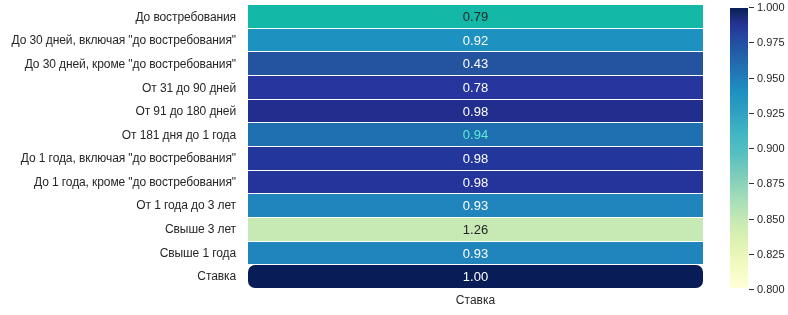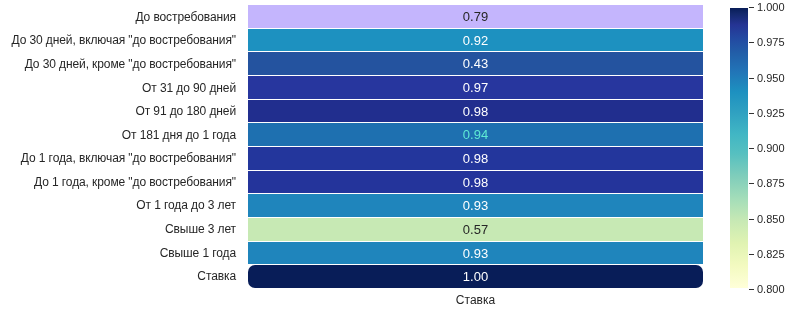--- a/index.html
+++ b/index.html
@@ -153,49 +153,49 @@
     <div class="ylabel">От 181 дня до 1 года</div>
     <div class="ylabel">До 1 года, включая "до востребования"</div>
     <div class="ylabel">До 1 года, кроме "до востребования"</div>
     <div class="ylabel">От 1 года до 3 лет</div>
     <div class="ylabel">Свыше 3 лет</div>
     <div class="ylabel">Свыше 1 года</div>
     <div class="ylabel">Ставка</div>
   </div>
 
   <div id="heatmap">
-    <div class="hm-row" style="background: #c4b5fd;">
+    <div class="hm-row" style="background: #14b8a6;">
         <span class="hm-value" style="color: rgb(38, 38, 38);">0.79</span>
       </div>
     <div class="hm-row" style="background: rgb(29, 145, 192);">
         <span class="hm-value" style="color: rgb(255, 255, 255);">0.92</span>
       </div>
     <div class="hm-row" style="background: rgb(36, 83, 159);">
         <span class="hm-value" style="color: rgb(255, 255, 255);">0.43</span>
       </div>
     <div class="hm-row" style="background: rgb(39, 54, 158);">
-        <span class="hm-value" style="color: rgb(255, 255, 255);">0.97</span>
+        <span class="hm-value" style="color: rgb(255, 255, 255);">0.78</span>
       </div>
     <div class="hm-row" style="background: rgb(33, 46, 142);">
         <span class="hm-value" style="color: rgb(255, 255, 255);">0.98</span>
       </div>
     <div class="hm-row" style="background: rgb(30, 112, 176);">
         <span class="hm-value" style="color: #5eead4;">0.94</span>
       </div>
     <div class="hm-row" style="background: rgb(35, 54, 156);">
         <span class="hm-value" style="color: rgb(255, 255, 255);">0.98</span>
       </div>
     <div class="hm-row" style="background: rgb(36, 52, 155);">
         <span class="hm-value" style="color: rgb(255, 255, 255);">0.98</span>
       </div>
     <div class="hm-row" style="background: rgb(31, 133, 188);">
         <span class="hm-value" style="color: rgb(255, 255, 255);">0.93</span>
       </div>
     <div class="hm-row" style="background: rgb(199, 233, 180);">
-        <span class="hm-value" style="color: rgb(38, 38, 38);">0.57</span>
+        <span class="hm-value" style="color: rgb(38, 38, 38);">1.26</span>
       </div>
     <div class="hm-row" style="background: rgb(31, 133, 188);">
         <span class="hm-value" style="color: rgb(255, 255, 255);">0.93</span>
       </div>
     <div class="hm-row" style="background: rgb(8, 29, 88);">
         <span class="hm-value" style="color: rgb(255, 255, 255);">1.00</span>
       </div>
   </div>
 
   <div id="xlabel">Ставка</div>

